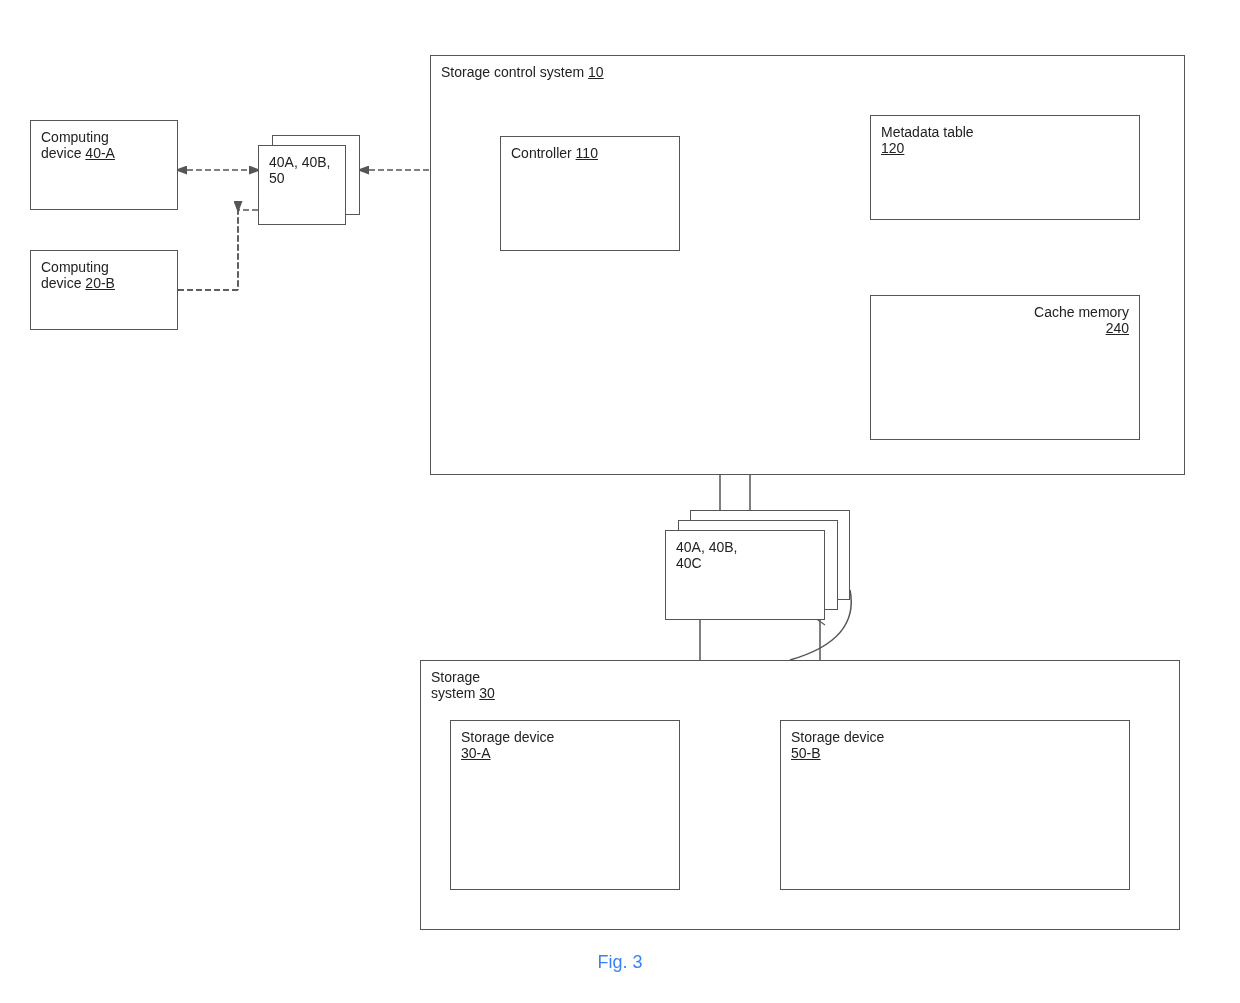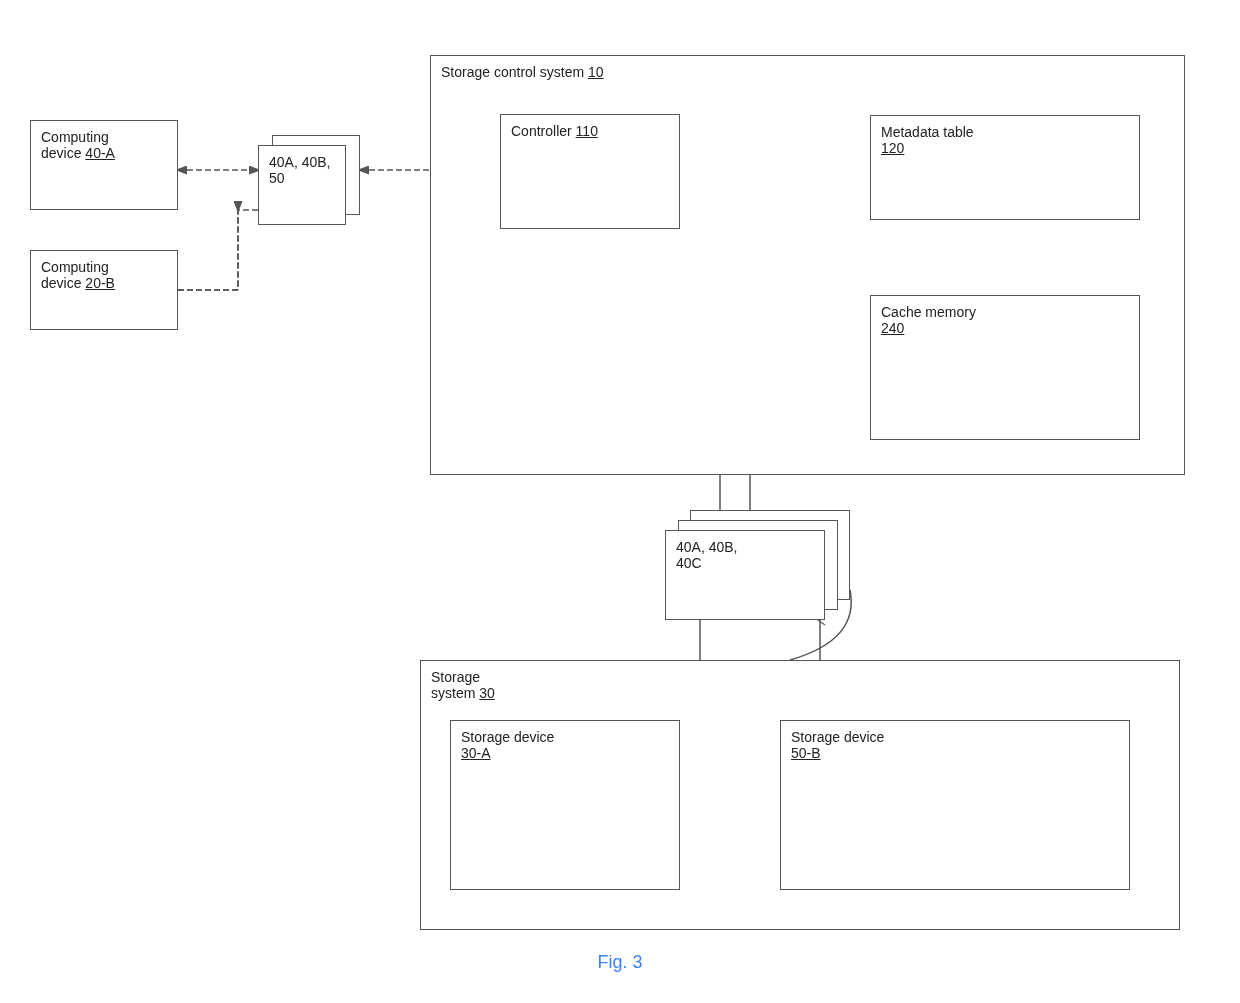--- a/index.html
+++ b/index.html
@@ -175,35 +175,35 @@
     <path d="M 50,0 Q 70,20 80,35" stroke="#555" stroke-width="1.2" fill="none"></path>
   </svg>
 
   <div class="box outer-box" style="left:430px; top:55px; width:755px; height:420px;">
     <span style="font-size:14px;">
       <span>Storage control system</span>
       <span> </span><span class="underline">10</span>
     </span>
   </div>
 
-  <div class="box" style="left:500px; top:114px; width:180px; height:115px;">
+  <div class="box" style="left:500px; top:136px; width:180px; height:115px;">
     <span class="box-label">
       <span>Controller</span>
       <span> </span><span class="underline">110</span>
     </span>
   </div>
 
   <div class="box" style="left:870px; top:115px; width:270px; height:105px;">
     <span class="box-label">Metadata table</span>
     <span class="box-label">
       <span class="underline">120</span>
     </span>
   </div>
 
-  <div class="box" style="left:870px; top:295px; width:270px; height:145px;">
+  <div class="box" style="left:870px; top:295px; width:270px; height:145px;text-align:right;">
     <span class="box-label">Cache memory</span>
     <span class="box-label">
       <span class="underline">240</span>
     </span>
   </div>
 
   <div class="stack-box" style="left:690px; top:510px; width:160px; height:90px;"></div>
   <div class="stack-box" style="left:678px; top:520px; width:160px; height:90px;"></div>
   <div class="box" style="left:665px; top:530px; width:160px; height:90px; z-index:3;">
     <span class="box-label">40A, 40B,</span>

